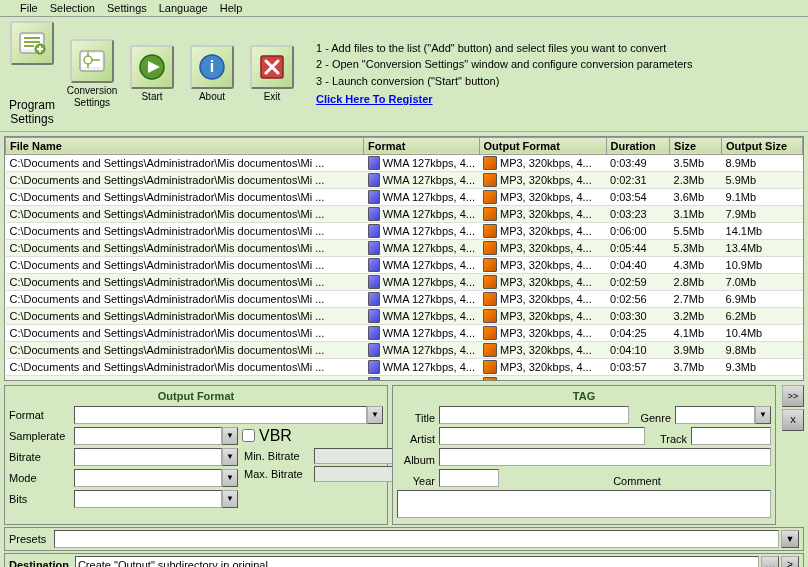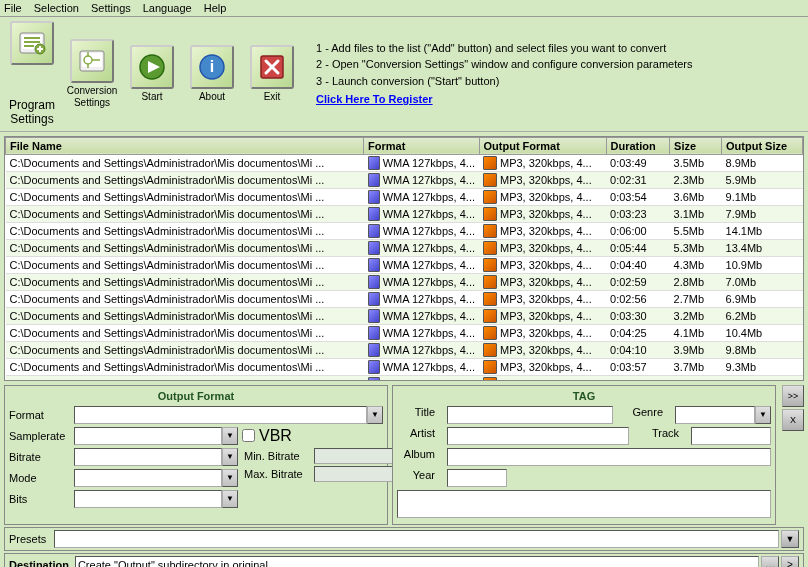--- a/index.html
+++ b/index.html
@@ -1,19 +1,19 @@
 <!DOCTYPE html>
 <html><head>
   <meta charset="utf-8">
   <style>
     * { box-sizing: border-box; margin: 0; padding: 0; }
     body { font-family: 'Tahoma', 'Arial', sans-serif; font-size: 11px; background: #d4e8c2; width: 808px; height: 567px; overflow: hidden; }
     
     
-    #menubar { background: #d4e8c2; border-bottom: 1px solid #999; display: flex; align-items: center; padding: 2px 4px; text-align: center; }
+    #menubar { background: #d4e8c2; border-bottom: 1px solid #999; display: flex; align-items: center; padding: 2px 20px; text-align: center; }
     #menubar span { margin-right: 12px; cursor: pointer; font-size: 11px; }
     
     
     #toolbar { display: flex; align-items: center; background: #d4e8c2; padding: 4px 6px; border-bottom: 1px solid #aaa; }
     .tool-btn { display: flex; flex-direction: column; align-items: center; margin-right: 8px; cursor: pointer; min-width: 52px; }
     .tool-btn .icon-box { width: 44px; height: 44px; border: 2px outset #ccc; background: linear-gradient(135deg, #e8f4d0, #b8d890); display: flex; align-items: center; justify-content: center; font-size: 20px; border-radius: 3px; }
     .tool-btn label { font-size: 10px; text-align: center; margin-top: 2px; line-height: 1.2; }
     
     #instructions { flex: 1; font-size: 11px; line-height: 1.5; padding-left: 10px; }
     #register-link { color: blue; font-weight: bold; text-decoration: underline; cursor: pointer; display: block; margin-top: 2px; }
@@ -48,21 +48,21 @@
     .quality-label { width: 60px; font-size: 11px; }
     .slider-track { flex: 1; height: 6px; background: linear-gradient(to right, #88aa88, #ccddcc); border: 1px inset #aaa; border-radius: 3px; position: relative; }
     .slider-thumb { width: 14px; height: 14px; background: linear-gradient(135deg, #e0e0e0, #a0a0a0); border: 1px outset #aaa; border-radius: 2px; position: absolute; top: -4px; left: 50%; cursor: pointer; }
     .bitrate-row { display: flex; align-items: center; margin-bottom: 2px; margin-left: 2px; }
     .bitrate-label { width: 70px; font-size: 11px; }
     .bitrate-input { width: 80px; height: 16px; background: #e0e8e0; border: 1px inset #aaa; font-size: 11px; }
     
     
     #tag-panel { flex: 1; border: 1px solid #888; background: #d4e8c2; padding: 4px; }
     #tag-title { text-align: center; font-weight: bold; color: #225522; font-size: 11px; margin-bottom: 4px; }
-    .tag-row { display: flex; align-items: flex-start; margin-bottom: 3px; gap: 12px; }
+    .tag-row { display: flex; align-items: flex-end; margin-bottom: 3px; gap: 4px; }
     .tag-label { width: 38px; font-size: 11px; text-align: right; }
     .tag-input { flex: 1; height: 18px; background: white; border: 1px inset #aaa; font-size: 11px; padding: 0 2px; }
     .tag-genre { display: flex; align-items: center; }
     .tag-genre input { width: 90px; height: 18px; background: white; border: 1px inset #aaa; font-size: 11px; }
     .comment-input { width: 100%; height: 28px; background: white; border: 1px inset #aaa; font-size: 11px; padding: 1px 2px; resize: none; }
     
     
     #presets-bar { display: flex; align-items: center; margin: 0 4px 2px 4px; border: 1px solid #888; background: #d4e8c2; padding: 2px 4px; }
     .presets-label { font-size: 11px; margin-right: 8px; font-weight: normal; }
     .presets-input { flex: 1; height: 18px; background: white; border: 1px inset #aaa; font-size: 11px; }
@@ -522,20 +522,21 @@
     </div>
     
     <div class="tag-row">
       <div class="tag-label">Album</div>
       <input type="text" class="tag-input" style="flex: 1 1 0%;">
     </div>
     
     <div class="tag-row">
       <div class="tag-label">Year</div>
       <input type="text" style="width: 60px; height: 18px; border: 1px inset rgb(170, 170, 170); font-size: 11px;">
+      <span style="flex:1;text-align:center;font-size:11px;">Comment</span>
     </div>
     
     <textarea class="comment-input" style="width: 100%; height: 28px; background: white; border: 1px inset rgb(170, 170, 170); font-size: 11px; resize: none;"></textarea>
   </div>
 
   <div id="right-btns">
     <div class="right-btn">&gt;&gt;</div>
     <div class="right-btn">X</div>
   </div>
 </div>

